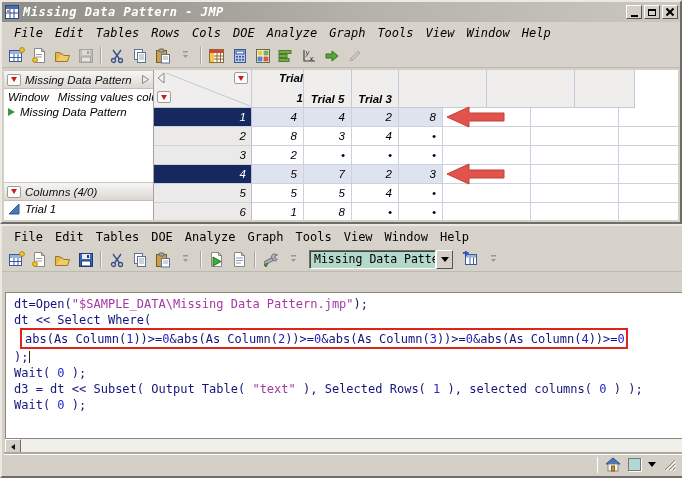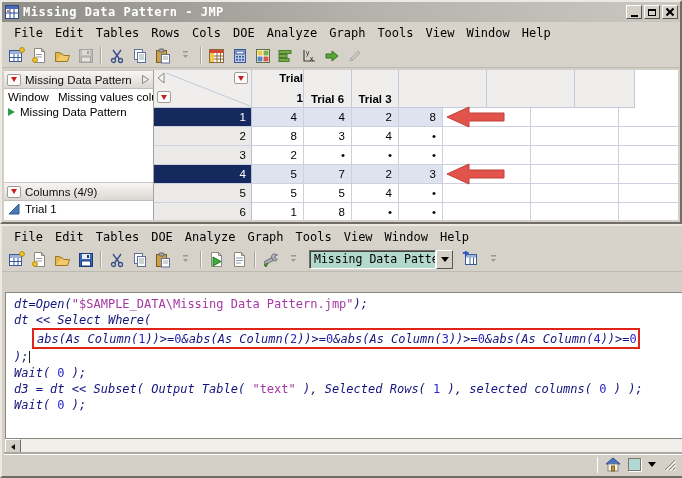--- a/index.html
+++ b/index.html
@@ -3,21 +3,21 @@
 <meta charset="utf-8">
 <style>
   * { margin:0; padding:0; box-sizing:border-box; }
   body { background:#808080; }
   .stage { position:relative; width:682px; height:478px; background:#d4d0c8;
            font-family:"Liberation Sans", sans-serif; overflow:hidden;
            -webkit-font-smoothing:antialiased; }
 
   
   .win { position:absolute; left:0; width:682px; background:#d4d0c8; }
-  .win1 { top:0; height:224px; border:2px solid; border-color:#ece9e3 #6f6d68 #6f6d68 #ece9e3; }
+  .win1 { top:0; height:224px; border:2px solid; border-color:#ece9e3 #6f6d68 #6f6d68 #ece9e3;font-style:italic; }
   .win2 { top:224px; height:254px; border:2px solid; border-color:#ece9e3 #6f6d68 #6f6d68 #ece9e3; border-right:none; }
 
   .titlebar { height:20px; display:flex; align-items:center; gap:4px; padding:0 2px 0 3px;
               font-family:"DejaVu Sans Mono", monospace; font-weight:bold; font-size:12px; color:#fff; }
   .titlebar.inactive { background:linear-gradient(90deg,#8e8c87,#b6b3ac 55%,#cac7c0); }
   .titlebar.active   { background:linear-gradient(90deg,#7292c8,#93b2dd 55%,#a9c7ee); }
   .title-text { white-space:nowrap; letter-spacing:0.5px; }
   .winbtns { margin-left:auto; display:flex; gap:2px; }
   .wbtn { width:16px; height:14px; background:#d4d0c8; border:1px solid; border-color:#fff #585651 #585651 #fff;
           display:flex; align-items:center; justify-content:center; }
@@ -82,22 +82,22 @@
   .combo-arrow { width:17px; height:19px; background:#d4d0c8; border:1px solid; border-color:#fff #585651 #585651 #fff;
                  display:flex; align-items:center; justify-content:center; }
   .dn-tri { width:0; height:0; border-left:4px solid transparent; border-right:4px solid transparent; border-top:5px solid #000; }
 
   .editor { position:absolute; left:3px; right:0; top:66px; height:147px; background:#fff;
             border:1px solid #8a8880; border-right:none; padding:3px 0 0 8px;
             font-family:"DejaVu Sans Mono", monospace; font-size:12px; overflow:hidden; }
   .code-line { height:16px; line-height:16px; white-space:pre; }
   .code-line.has-box { height:21px; line-height:21px; }
   .codebox { display:inline-block; vertical-align:top; width:608px; height:21px; line-height:19px;
-             border:2px solid #de2517; padding:0 3px; margin-left:18px; }
-  .sg-d { color:#14147e;font-style:italic; } .sg-s { color:#a438a4; } .sg-n { color:#2626cc; }
+             border:2px solid #de2517; padding:0 3px; margin-left:6px; }
+  .sg-d { color:#14147e; } .sg-s { color:#a438a4; } .sg-n { color:#2626cc; }
   .caret { display:inline-block; width:1px; height:12px; background:#222; vertical-align:-2px; margin-left:1px; }
 
   .hscroll { position:absolute; left:3px; right:0; top:213px; height:16px; background:#f1efe9; display:flex; }
   .hs-btn { width:16px; height:16px; background:#d4d0c8; border:1px solid; border-color:#fff #6e6c67 #6e6c67 #fff;
             display:flex; align-items:center; justify-content:center; flex:none; }
   .left-tri { width:0; height:0; border-top:3.5px solid transparent; border-bottom:3.5px solid transparent;
               border-right:4.5px solid #111; }
 
   .statusbar { position:absolute; left:2px; right:0; bottom:2px; height:20px; background:#d4d0c8;
                border-top:1px solid #fff; box-shadow:0 -2px 0 #aba89f; display:flex; align-items:center;
@@ -297,21 +297,21 @@
         </div>
         <div class="script-item">
           <span class="green-play"></span>
           <span>Missing Data Pattern</span>
         </div>
         <div class="cols-sect">
           <div class="sect-header">
             <span class="red-tri-btn">
                 <span class="red-tri"></span>
               </span>
-            <span class="sect-title">Columns (4/9)</span>
+            <span class="sect-title">Columns (4/0)</span>
           </div>
           <div class="col-item">
             <svg width="12" height="12" viewBox="0 0 12 12">
                 <polygon points="1,11 11,11 11,1" fill="#4a7ab5" stroke="#2c5a90"></polygon>
               </svg>
             <span>Trial 1</span>
           </div>
         </div>
       </div>
 
@@ -328,21 +328,21 @@
                 <span class="red-tri"></span>
               </span>
             <span class="red-tri-btn" style="position:absolute;bottom:4px;left:3px">
                 <span class="red-tri"></span>
               </span>
           </div>
         <div class="g-h wrap" style="width: 52px;">
               <span>Trial</span>
               <span>1</span>
             </div>
-            <div class="g-h" style="width: 48px;">Trial 6</div>
+            <div class="g-h" style="width: 48px;">Trial 5</div>
             <div class="g-h" style="width: 47px;">Trial 3</div>
             <div class="g-h" style="width: 88px;"></div>
             <div class="g-h" style="width: 88px;"></div>
             <div class="g-h" style="width: 60px;"></div>
           </div>
         <div class="g-body">
             <div class="g-row sel">
               <div class="g-label">1</div>
               <div class="g-cell datacell" style="width: 52px;">4</div>
               <div class="g-cell datacell" style="width: 48px;">4</div>

